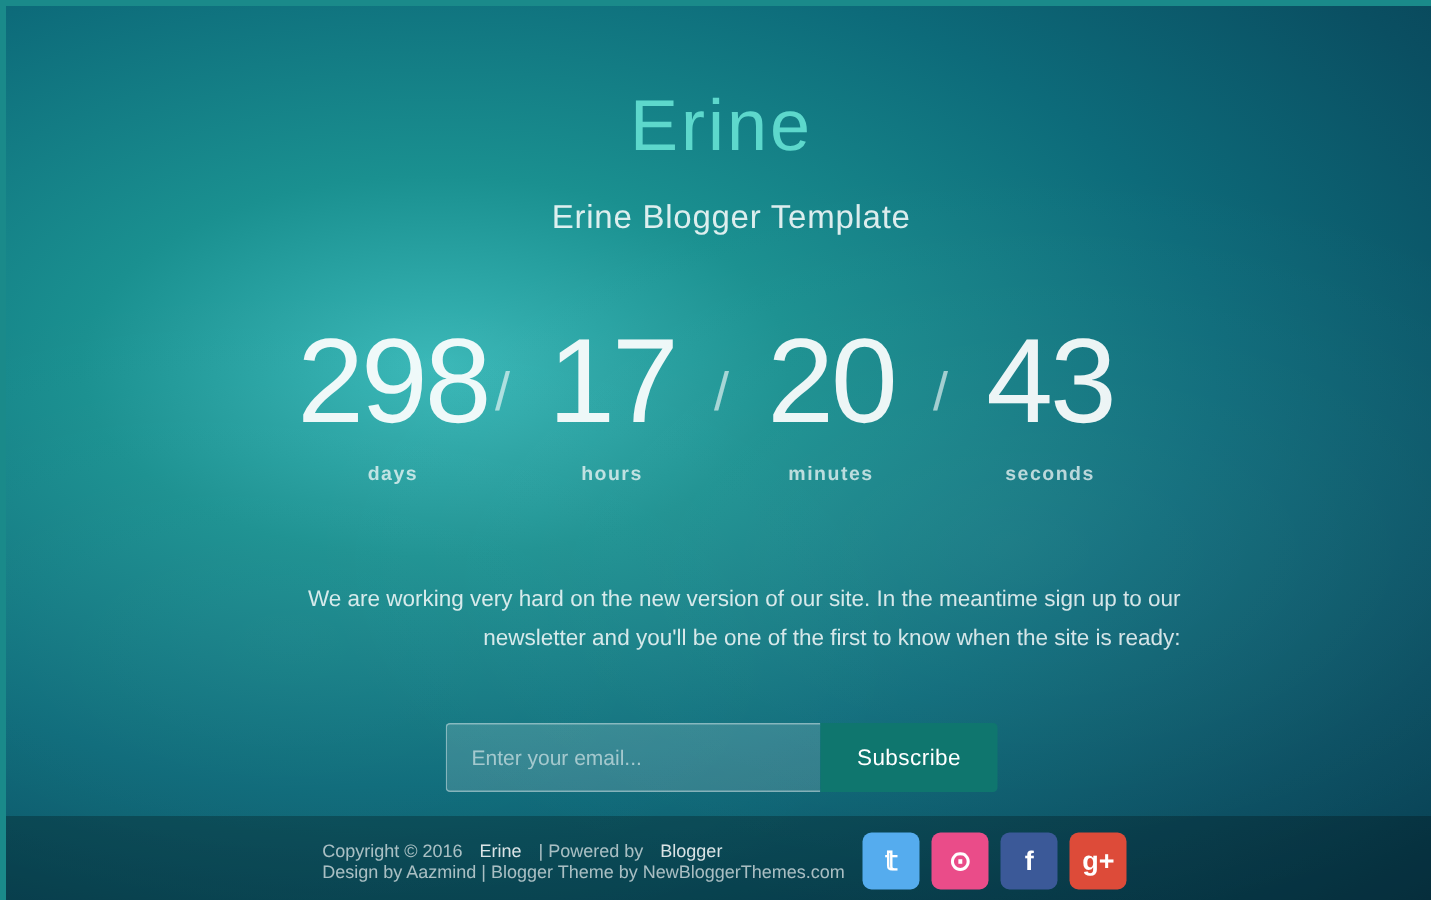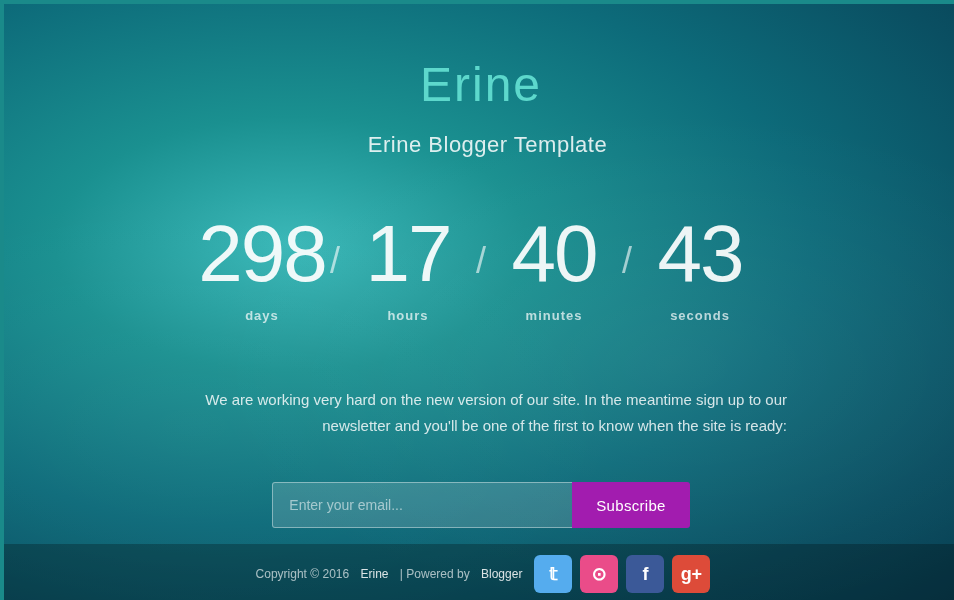--- a/index.html
+++ b/index.html
@@ -105,40 +105,40 @@
       margin-bottom: 36px;
     }
 
     .subscribe-form {
       display: flex;
       gap: 0;
       align-items: center;
     }
 
     .email-input {
-      width: 300px;
+      width: 250px;
       height: 46px;
       border: 1.5px solid rgba(255,255,255,0.4);
       border-right: none;
       border-radius: 3px 0 0 3px;
       background: rgba(255,255,255,0.15);
       color: rgba(255,255,255,0.9);
       font-size: 14px;
       padding: 0 16px;
       outline: none;
     }
 
     .email-input::placeholder {
       color: rgba(255,255,255,0.55);
     }
 
     .subscribe-btn {
       height: 46px;
       padding: 0 24px;
-      background: #a21caf;
+      background: #0f766e;
       color: white;
       font-size: 15px;
       font-weight: 400;
       border: none;
       border-radius: 0 3px 3px 0;
       cursor: pointer;
       letter-spacing: 0.3px;
     }
 
     .footer {
@@ -210,21 +210,21 @@
     <span class="countdown-separator">/</span>
 
     <div class="countdown-item">
       <span class="countdown-number">17</span>
       <span class="countdown-label">hours</span>
     </div>
 
     <span class="countdown-separator">/</span>
 
     <div class="countdown-item">
-      <span class="countdown-number">40</span>
+      <span class="countdown-number">20</span>
       <span class="countdown-label">minutes</span>
     </div>
 
     <span class="countdown-separator">/</span>
 
     <div class="countdown-item">
       <span class="countdown-number">43</span>
       <span class="countdown-label">seconds</span>
     </div>
 
@@ -236,20 +236,21 @@
     <input type="email" class="email-input" placeholder="Enter your email..." style="">
     <button class="subscribe-btn">Subscribe</button>
   </div>
 
 </div>
 
 <footer class="footer">
   <div class="footer-left">
     <span>Copyright © 2016 </span><a href="#">Erine</a><span> | Powered by </span><a href="#">Blogger</a>
     <br>
+    <span>Design by Aazmind | Blogger Theme by NewBloggerThemes.com</span>
   </div>
 
   <div class="social-icons">
     <div class="social-icon social-twitter" title="Twitter">𝕥</div>
     <div class="social-icon social-dribbble" title="Dribbble">⊙</div>
     <div class="social-icon social-facebook" title="Facebook">f</div>
     <div class="social-icon social-gplus" title="Google+">g+</div>
   </div>
 </footer>
 

